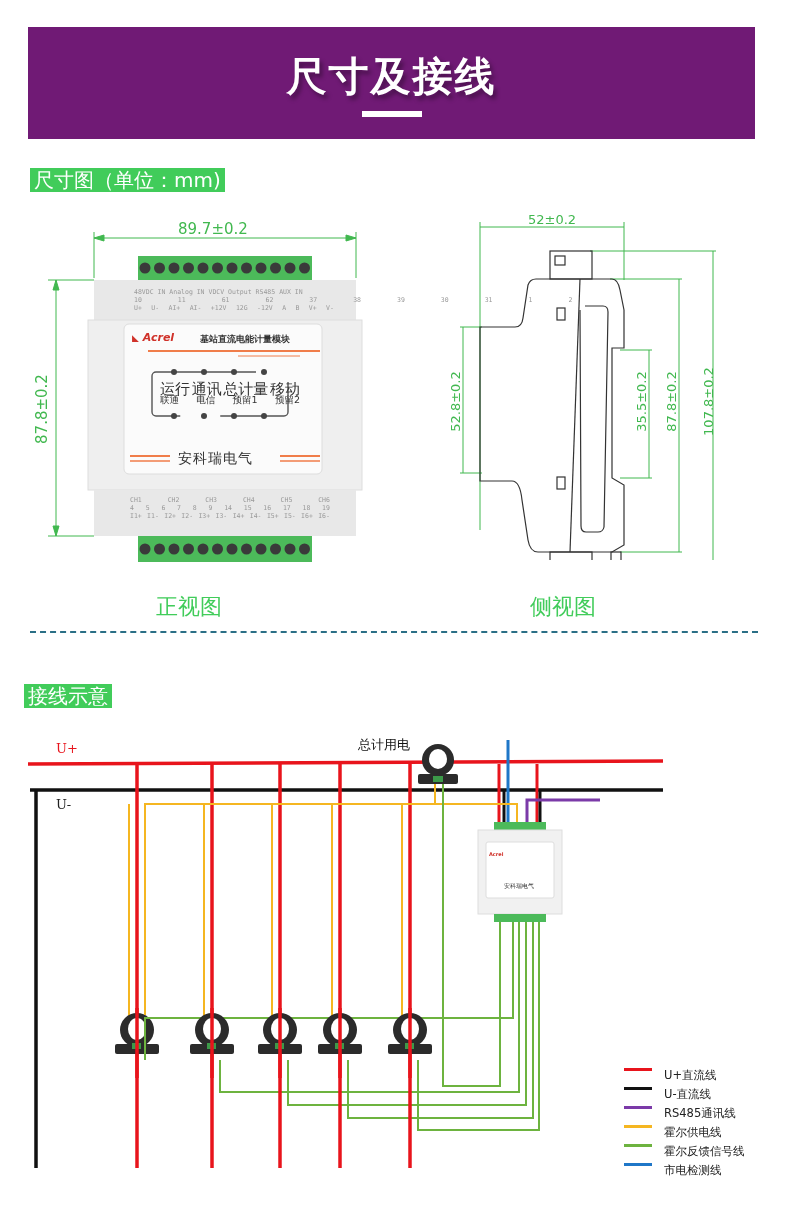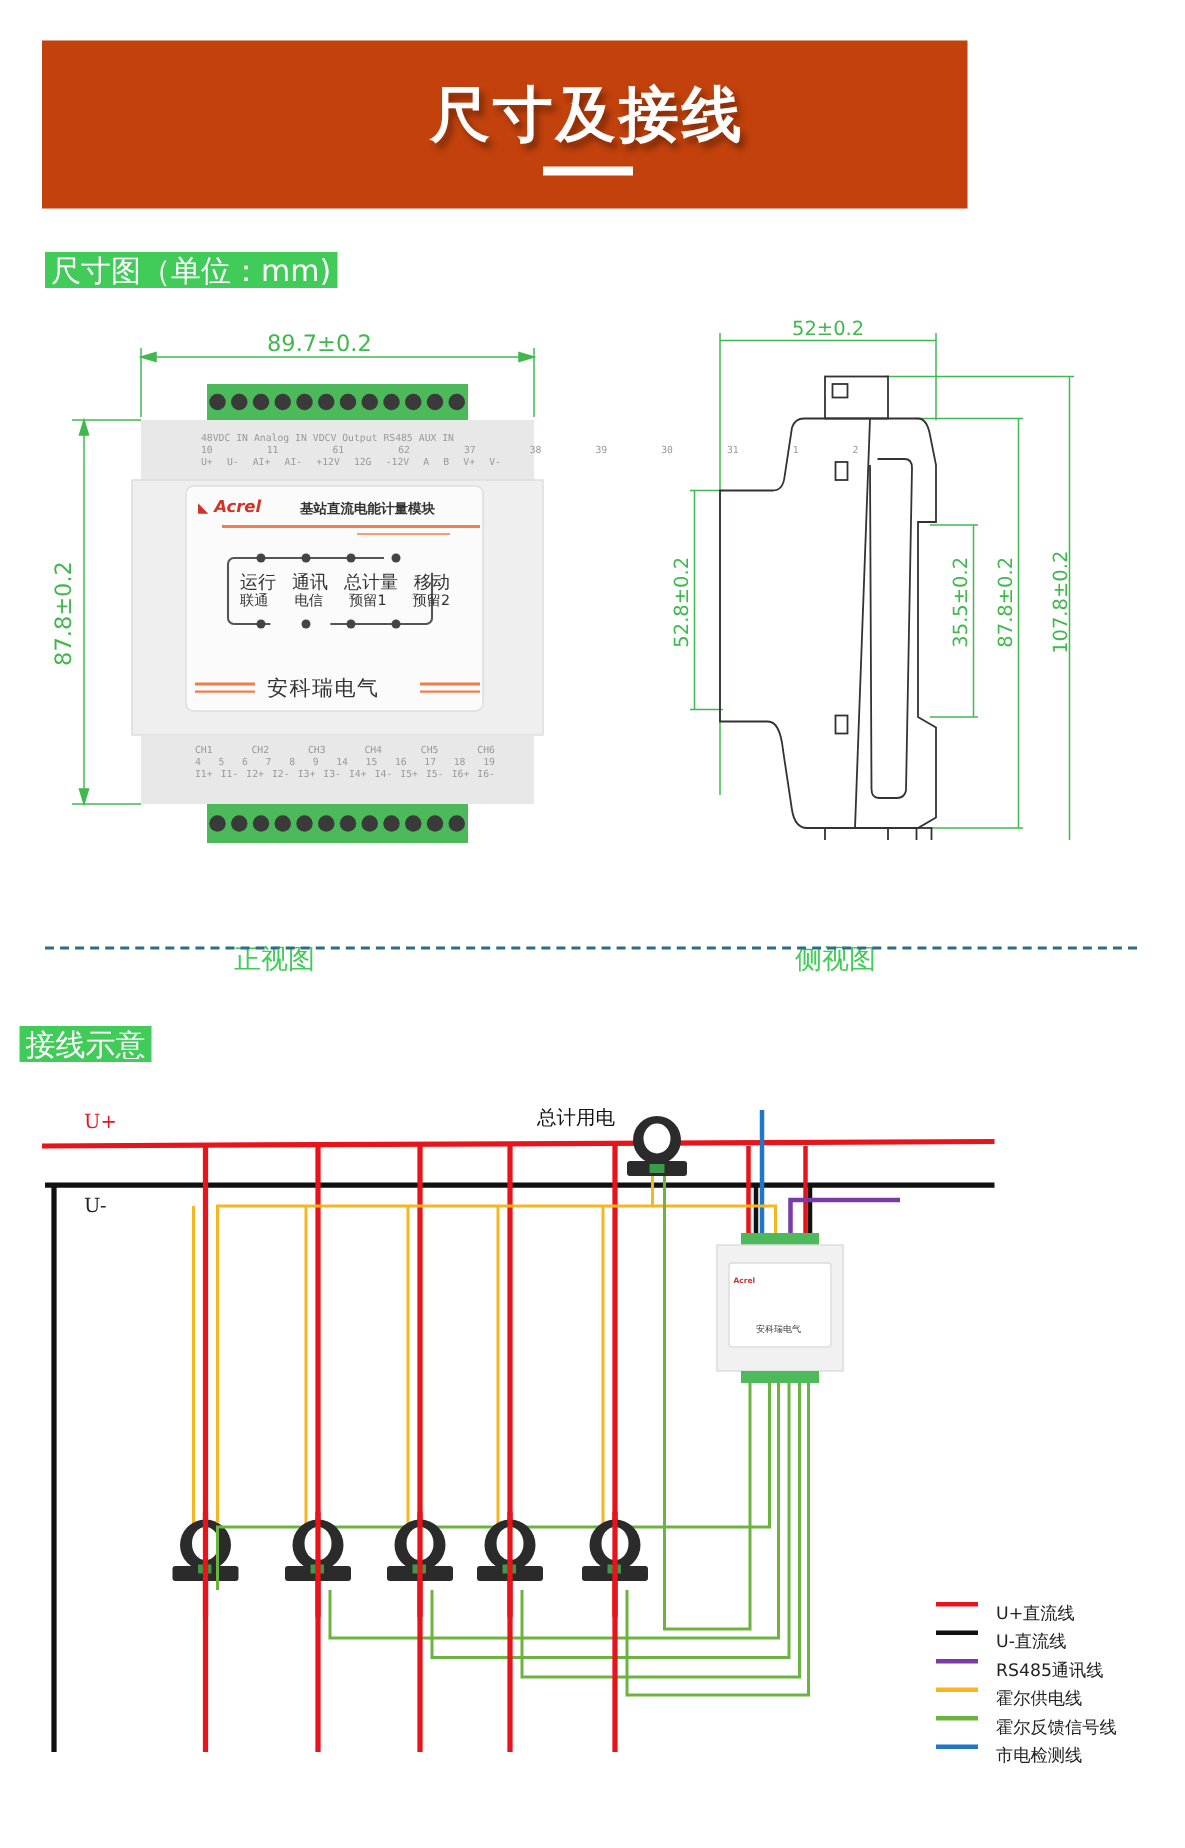--- a/index.html
+++ b/index.html
@@ -1,23 +1,23 @@
 <!DOCTYPE html>
 <html><head>
 <meta charset="utf-8">
 <style>
   html,body{margin:0;padding:0;background:#fff;}
   body{width:790px;height:1232px;position:relative;overflow:hidden;font-family:"DejaVu Sans",sans-serif;}
   .abs{position:absolute;}
-  #banner{left:28px;top:27px;width:617px;height:112px;background:#c2410c;}
+  #banner{left:28px;top:27px;width:727px;height:112px;background:#701a75;}
   #banner-title{left:0;top:22px;width:727px;text-align:center;color:#fff;font-size:40px;font-weight:bold;letter-spacing:2px;text-shadow:3px 4px 4px rgba(0,0,0,0.35);font-family:"DejaVu Sans",sans-serif;}
   #banner-bar{left:334px;top:84px;width:60px;height:6px;background:#fff;}
   .sect-label{background:#41cc5a;color:#fff;font-size:20px;padding:0 4px;line-height:24px;height:24px;font-family:"DejaVu Sans",sans-serif;}
   .dim{font-family:"DejaVu Sans",sans-serif;color:#41b84f;font-size:13px;}
-  .view-title{font-size:18px;color:#41cc5a;margin-top:35px;}
+  .view-title{font-size:22px;color:#41cc5a;}
   #divider{left:30px;top:631px;width:728px;height:0;border-top:2px dashed #2a6f86;}
   .legend-row{display:flex;height:19px;}
   .legend-swatch{width:28px;height:3px;margin-right:12px;}
   .legend-text{font-size:11.5px;color:#222;}
 </style>
 </head>
 <body>
 
 <div id="banner" class="abs">
   <div id="banner-title" class="abs">尺寸及接线</div>
@@ -135,21 +135,21 @@
       <span>V-</span>
     </div>
 </div>
 
 <div class="abs" style="left:132px;top:331px;font-size:11px;color:#d0322a;font-weight:bold;font-style:italic;text-align:right;">
   <span style="font-size:9px;">◣</span>
   <span>Acrel</span>
 </div>
 <div class="abs" style="left:200px;top:333px;font-size:9px;color:#333;font-weight:bold;">基站直流电能计量模块</div>
 
-<div class="abs" style="left:160px;top:380px;width:140px;display:flex;justify-content:space-between;font-size:12px;color:#333;" id="indTop">
+<div class="abs" style="left:160px;top:380px;width:140px;display:flex;justify-content:space-between;font-size:15px;color:#333;" id="indTop">
     <span>运行</span>
     <span>通讯</span>
     <span>总计量</span>
     <span>移动</span>
   </div>
 <div class="abs" style="left:160px;top:394px;width:140px;display:flex;justify-content:space-between;font-size:9.5px;color:#333;" id="indBot">
     <span>联通</span>
     <span>电信</span>
     <span>预留1</span>
     <span>预留2</span>
@@ -236,21 +236,21 @@
 <div class="abs dim" style="left:528px;top:212px;">52±0.2</div>
 <div class="abs dim" style="left:420px;top:394px;width:70px;text-align:center;transform:rotate(-90deg);">52.8±0.2</div>
 <div class="abs dim" style="left:606px;top:394px;width:70px;text-align:center;transform:rotate(-90deg);">35.5±0.2</div>
 <div class="abs dim" style="left:636px;top:394px;width:70px;text-align:center;transform:rotate(-90deg);">87.8±0.2</div>
 <div class="abs dim" style="left:668px;top:394px;width:80px;text-align:center;transform:rotate(-90deg);">107.8±0.2</div>
 
 <div class="abs view-title" style="left:530px;top:592px;">侧视图</div>
 
 <div id="divider" class="abs"></div>
 
-<div class="abs sect-label" style="left:13px;top:684px;">接线示意</div>
+<div class="abs sect-label" style="left:24px;top:684px;">接线示意</div>
 
 <svg class="abs" style="left:0;top:720px;" width="790" height="460" id="wiring">
 
   <line x1="28" y1="44" x2="663" y2="41" stroke="#e8141c" stroke-width="3.5"></line>
   <line x1="30" y1="70" x2="663" y2="70" stroke="#111" stroke-width="3.5"></line>
   <line x1="36" y1="70" x2="36" y2="448" stroke="#111" stroke-width="3.5"></line>
   <g id="branches">
       <line x1="137" y1="44" x2="137" y2="448" stroke="#e8141c" stroke-width="3.5"></line>
       <polyline points="129,84 129,300" fill="none" stroke="#f5b621" stroke-width="2"></polyline>
       <g transform="translate(137,318)">

